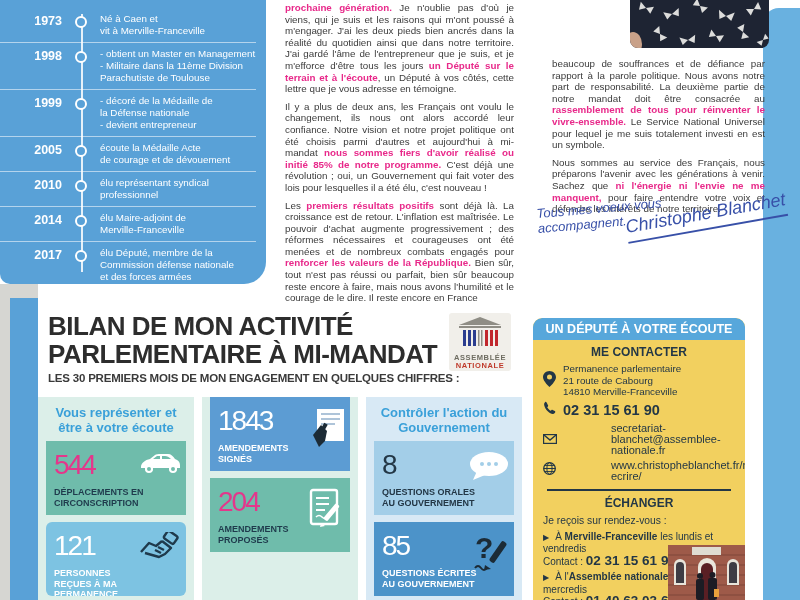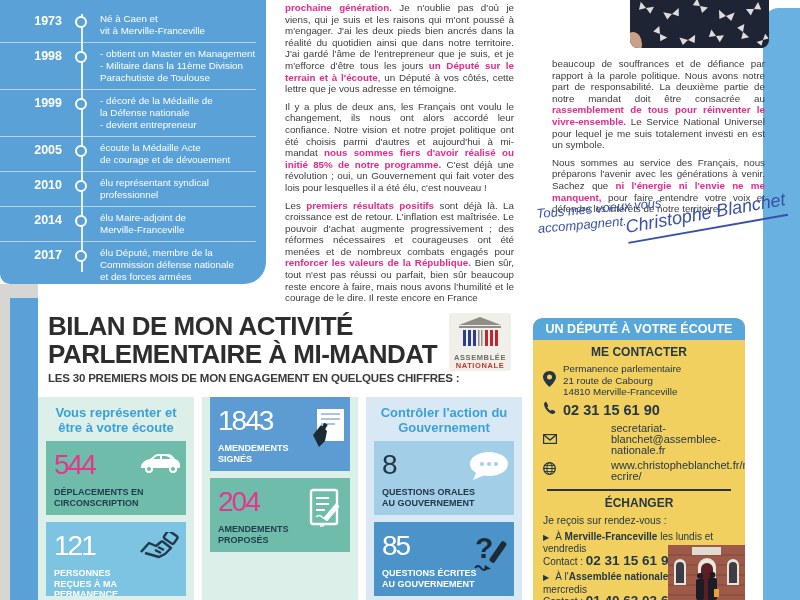--- a/index.html
+++ b/index.html
@@ -252,21 +252,21 @@
         <div class="group-heading">Vous représenter et être à votre écoute</div>
         <div class="card" style="background: rgb(111, 188, 171);">
           <div class="val" style="color: rgb(228, 54, 139);">544</div>
           <div class="lbl" style="color: rgb(31, 58, 76); width: 96px;">DÉPLACEMENTS EN CIRCONSCRIPTION</div>
           <span class="ico"><svg width="44" height="24">
               <path d="M4 16 C4 12 8 9 13 8 L18 4 C19 3 21 3 24 3 L31 3 C34 3 36 5 38 8 C41 9 43 11 43 14 L43 17 L40 17 A4 4 0 0 1 32 17 L16 17 A4 4 0 0 1 8 17 L4 17 Z M20 5 L16 8 L23 8 L23 5 Z M25 5 L25 8 L34 8 C32 6 30 5 28 5 Z" fill="#fff"></path>
               <circle cx="12" cy="18" r="3" fill="#6FBCAB" stroke="#fff" stroke-width="2"></circle>
               <circle cx="36" cy="18" r="3" fill="#6FBCAB" stroke="#fff" stroke-width="2"></circle>
             </svg></span>
         </div>
-        <div class="card" style="background: rgb(125, 195, 226);">
+        <div class="card" style="background: rgb(125, 195, 226); border-radius: 6px;">
           <div class="val" style="color: rgb(255, 255, 255);">121</div>
           <div class="lbl" style="color: rgb(255, 255, 255); width: 96px;">PERSONNES REÇUES À MA PERMANENCE</div>
           <span class="ico"><svg width="46" height="30">
               <g fill="none" stroke="#1F3A4C" stroke-width="2.4" stroke-linejoin="round">
                 <rect x="30" y="1" width="12" height="9" rx="2" transform="rotate(35 36 5)"></rect>
                 <path d="M6 20 L14 11 L21 14 L27 9"></path>
                 <path d="M27 9 L36 16 L30 22 L24 25 L17 23 L10 21"></path>
                 <path d="M20 18 L26 21 M23 15 L29 18"></path>
               </g>
             </svg></span>

